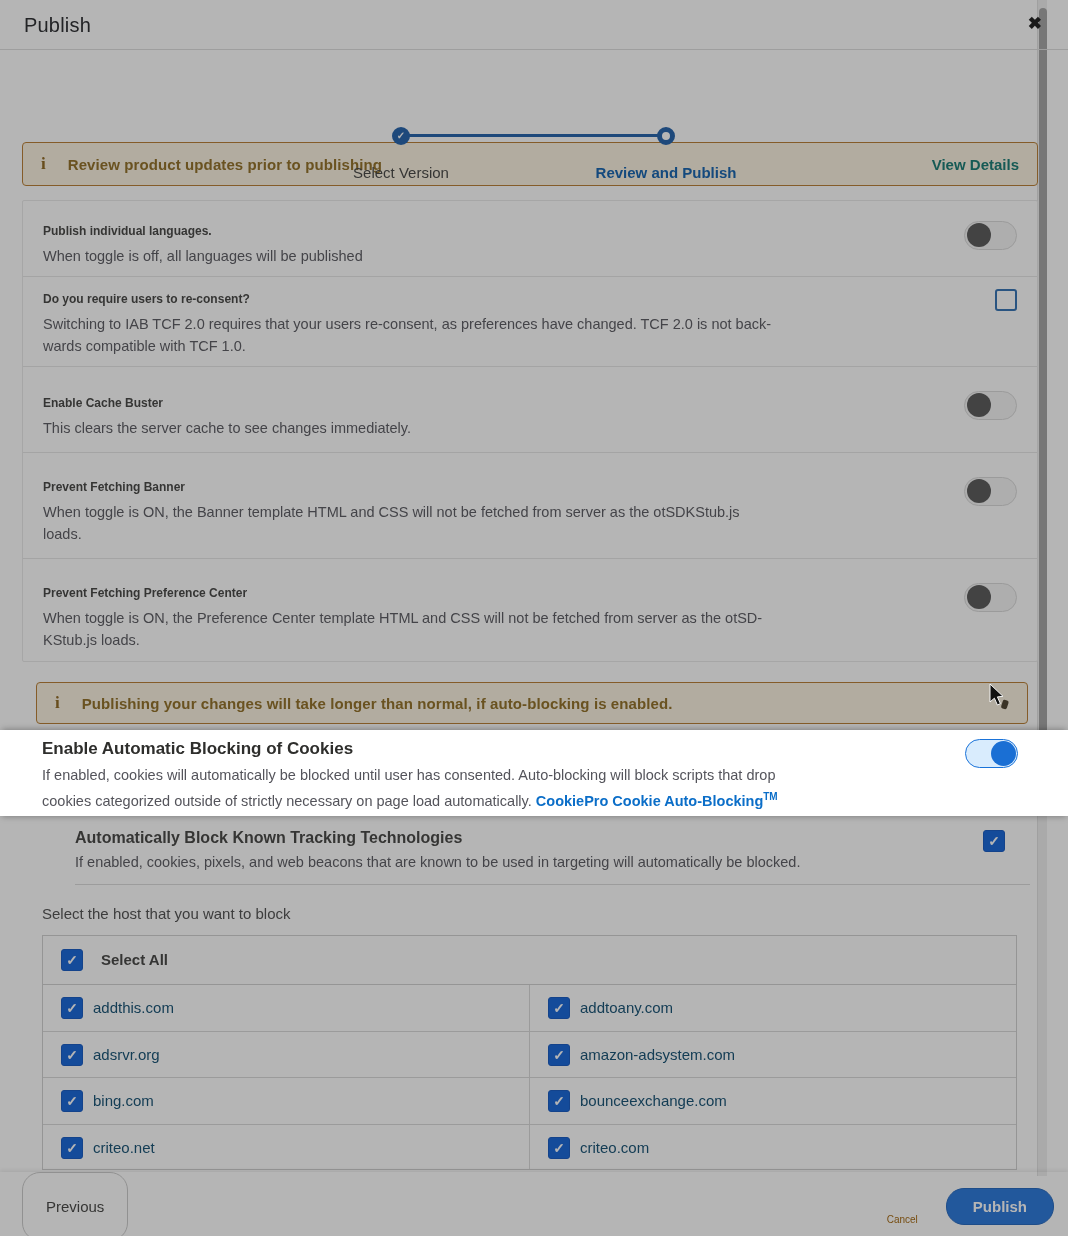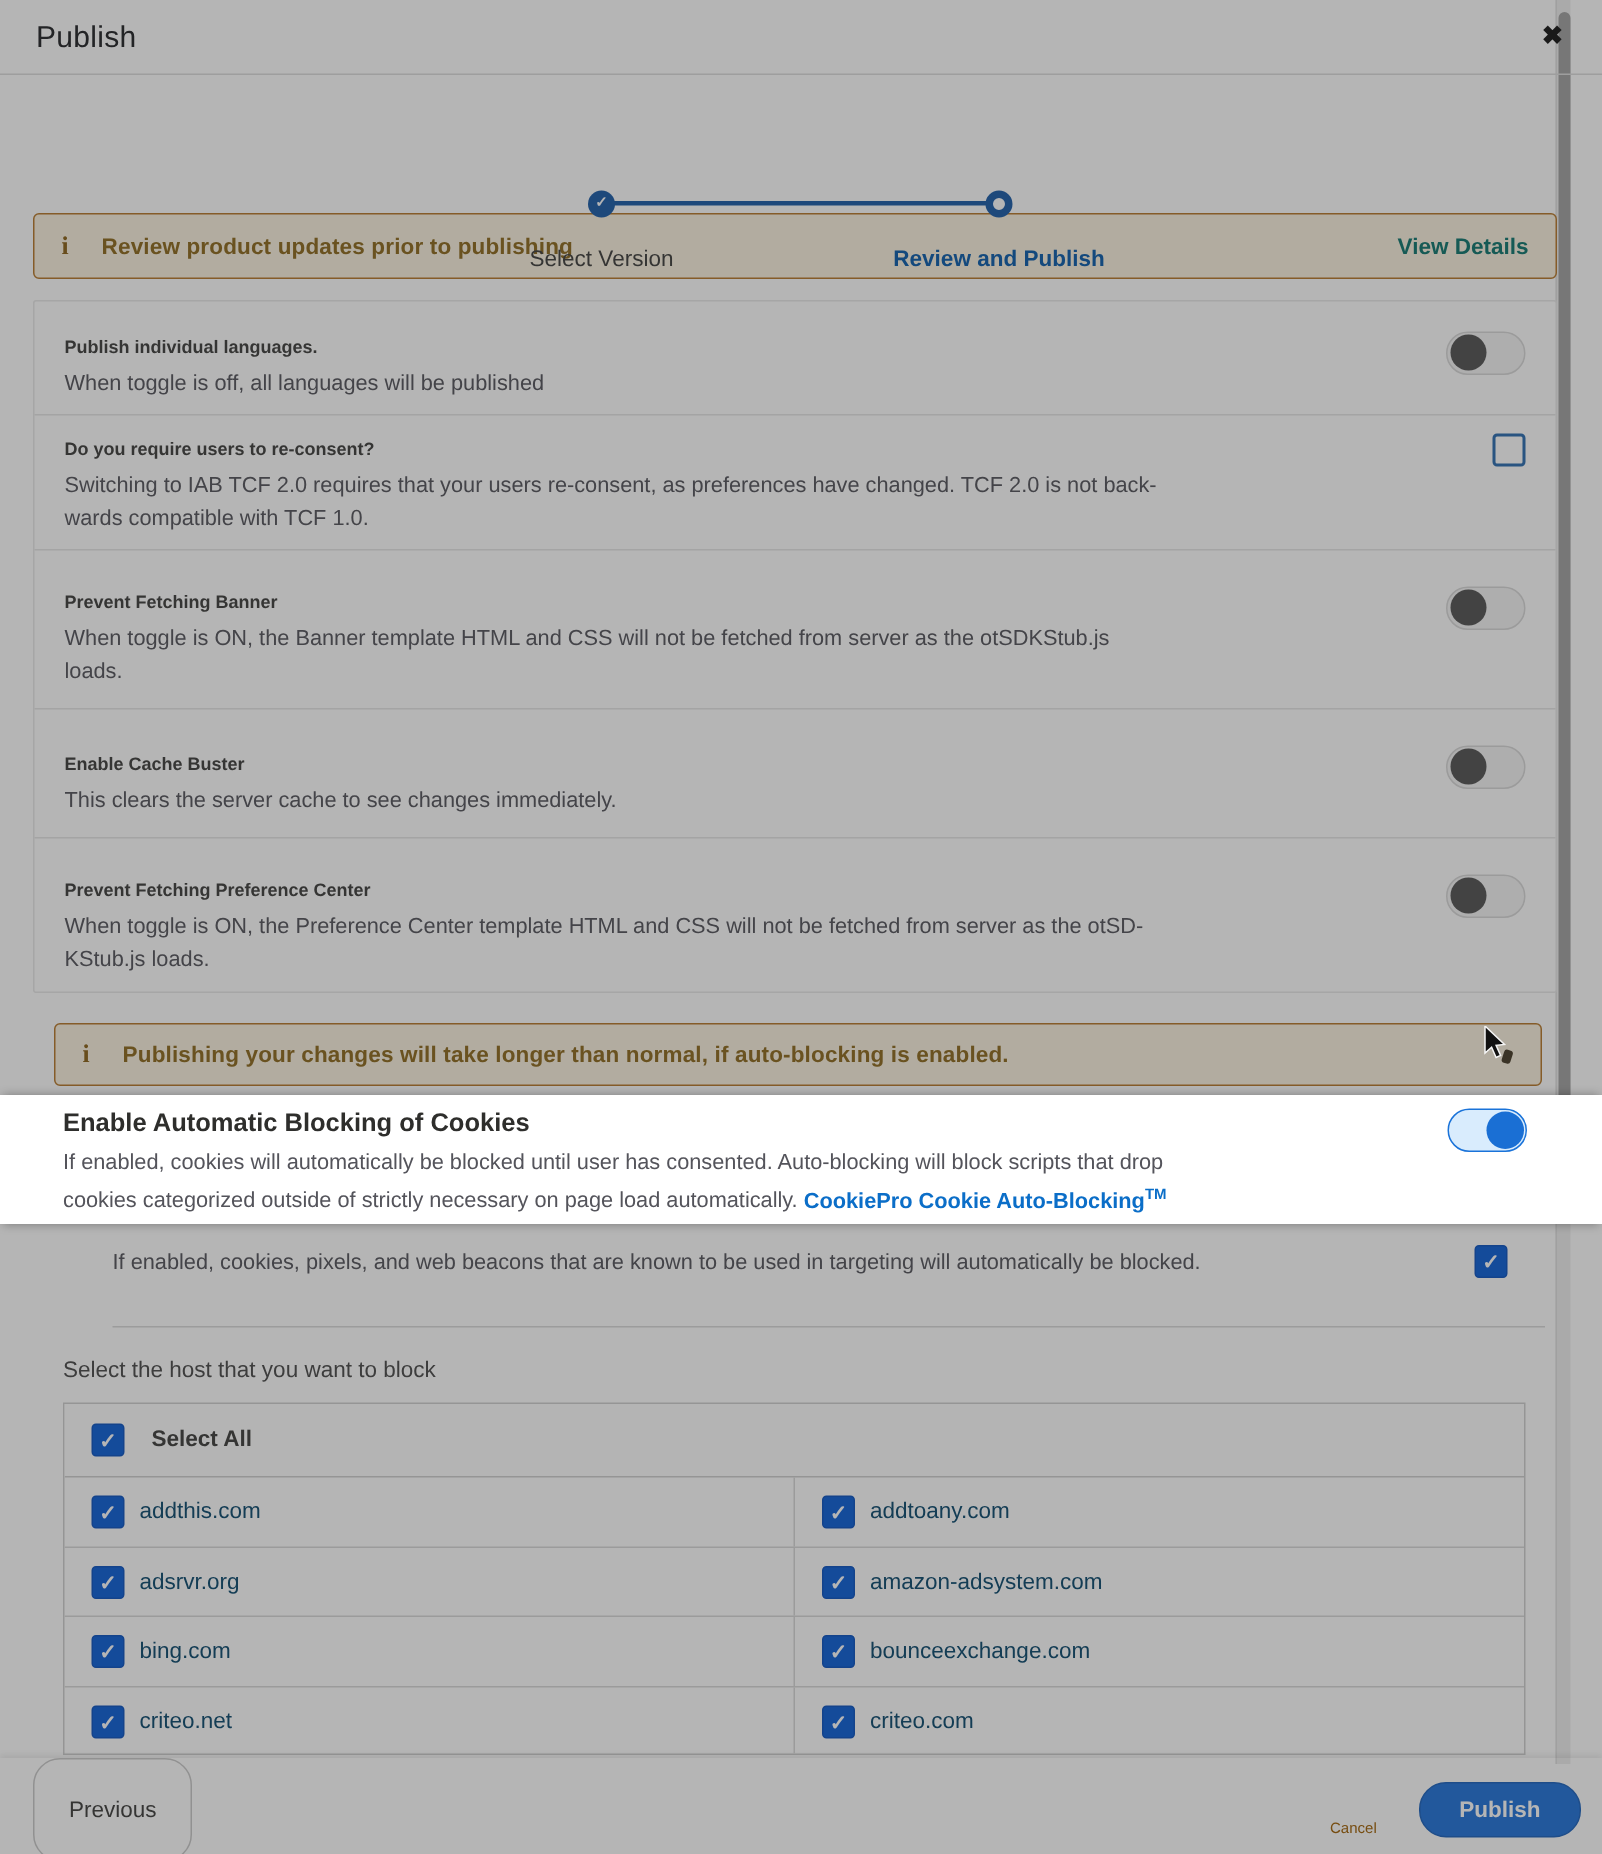--- a/index.html
+++ b/index.html
@@ -143,32 +143,32 @@
         </div>
       </div>
 
       <div class="srow r2">
         <div class="t">Do you require users to re-consent?</div>
         <div class="d">Switching to IAB TCF 2.0 requires that your users re-consent, as preferences have changed. TCF 2.0 is not back-</div>
         <div class="d" style="margin-top:0;">wards compatible with TCF 1.0.</div>
         <div class="cb unchecked ctl-r20" style="top:12px;"></div>
       </div>
 
+      <div class="srow r3">
+        <div class="t">Enable Cache Buster</div>
+        <div class="d">This clears the server cache to see changes immediately.</div>
+        <div class="toggle off ctl-r20" style="top:24px;">
+          <div class="knob"></div>
+        </div>
+      </div>
+
       <div class="srow r4">
         <div class="t">Prevent Fetching Banner</div>
         <div class="d">When toggle is ON, the Banner template HTML and CSS will not be fetched from server as the otSDKStub.js</div>
         <div class="d" style="margin-top:0;">loads.</div>
-        <div class="toggle off ctl-r20" style="top:24px;">
-          <div class="knob"></div>
-        </div>
-      </div>
-
-      <div class="srow r3">
-        <div class="t">Enable Cache Buster</div>
-        <div class="d">This clears the server cache to see changes immediately.</div>
         <div class="toggle off ctl-r20" style="top:24px;">
           <div class="knob"></div>
         </div>
       </div>
 
       <div class="srow r5">
         <div class="t">Prevent Fetching Preference Center</div>
         <div class="d">When toggle is ON, the Preference Center template HTML and CSS will not be fetched from server as the otSD-</div>
         <div class="d" style="margin-top:0;">KStub.js loads.</div>
         <div class="toggle off ctl-r20" style="top:24px;">
@@ -193,20 +193,21 @@
       <span class="ab-link"><span>CookiePro Cookie Auto-Blocking</span><sup>TM</sup></span>
     </div>
     <div class="toggle on">
       <div class="knob"></div>
     </div>
   </section>
 
   <section class="sec-bottom dim">
 
     <div class="track-row">
+      <div class="t">Automatically Block Known Tracking Technologies</div>
       <div class="d">If enabled, cookies, pixels, and web beacons that are known to be used in targeting will automatically be blocked.</div>
       <div class="cb checked">✓</div>
     </div>
     <div class="track-div"></div>
 
     <div class="host-label">Select the host that you want to block</div>
 
     <div class="host-table">
       <div class="ht-head">
         <div class="cb checked" style="position:absolute;">✓</div>

